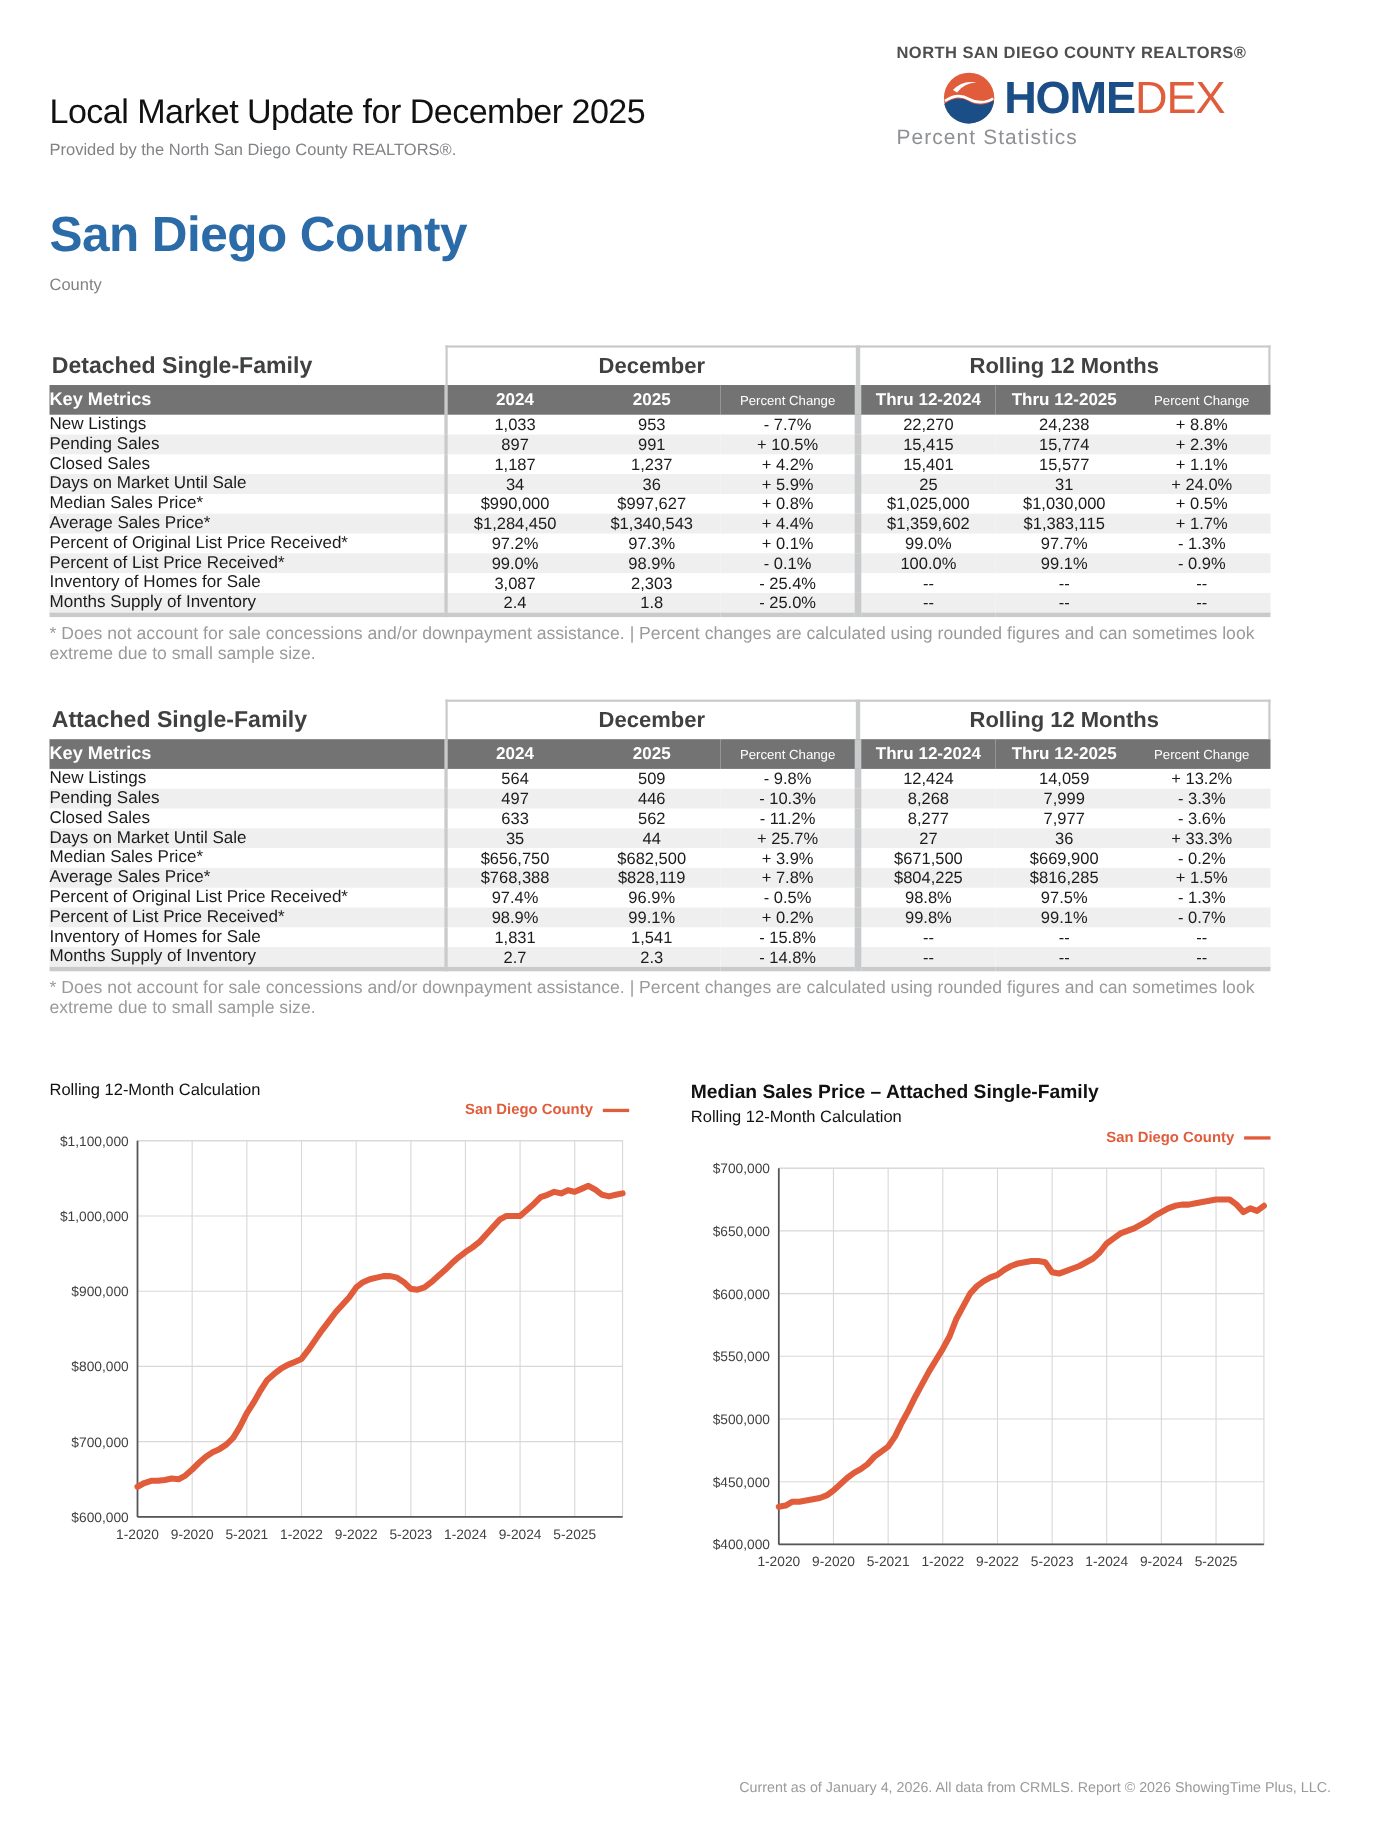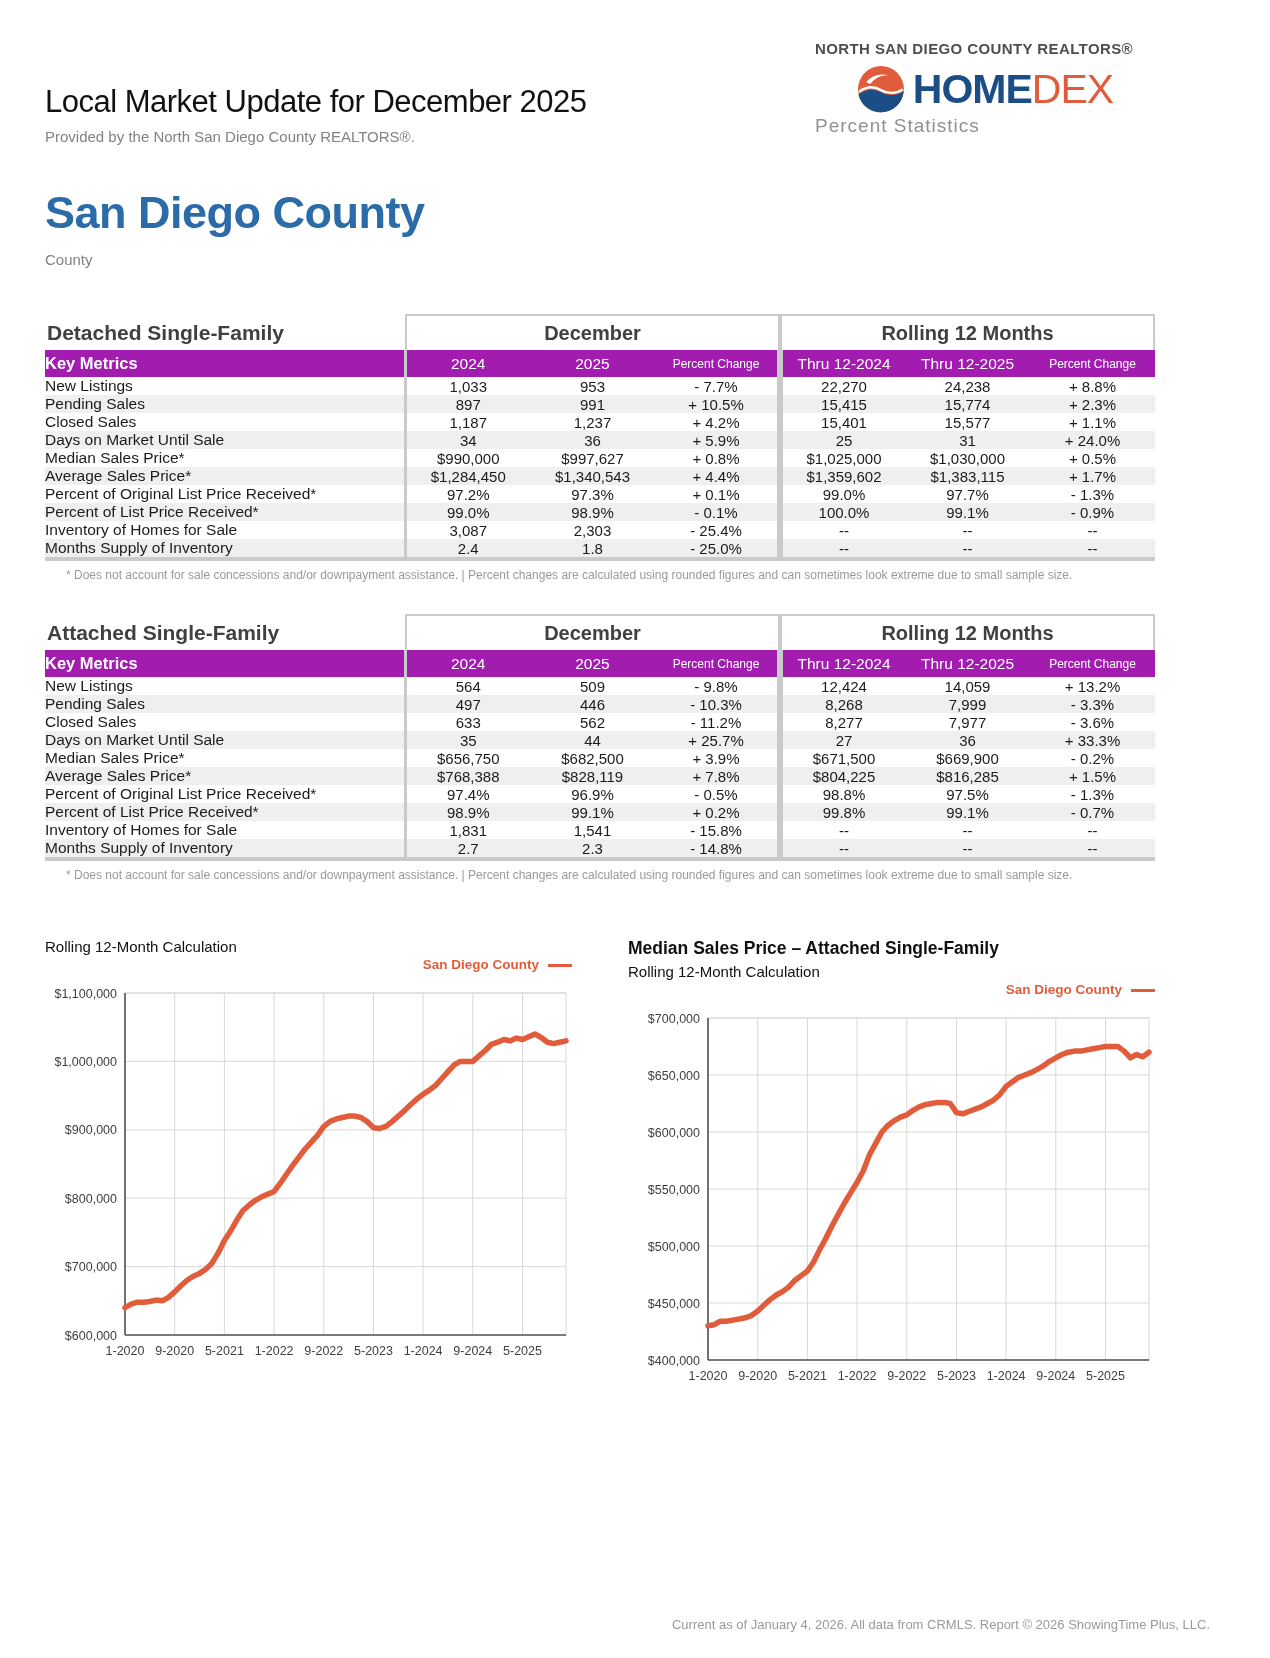--- a/index.html
+++ b/index.html
@@ -27,31 +27,31 @@
   
   .table-section{margin-top:46px;}
   .table-section + .table-section{margin-top:32px;}
   .tbl-tophead{display:flex;align-items:flex-end;}
   .tbl-title{width:360px;box-sizing:border-box;font-size:21px;font-weight:bold;color:#3f4041;padding:0 0 5px 2px;}
   .tbl-box{width:375px;box-sizing:border-box;border:2px solid #c9cacb;border-bottom:none;
            text-align:center;font-size:20px;font-weight:bold;color:#3f4041;padding:6px 0 5px;}
   table.metrics{border-collapse:collapse;width:1110px;table-layout:fixed;border-bottom:4px solid #c9cacb;}
   table.metrics col.c-name{width:360px;} table.metrics col.c-val{width:125px;}
   table.metrics th,table.metrics td{padding:0;margin:0;}
-  tr.bluehead th{background:#a21caf;color:#fff;height:27px;}
+  tr.bluehead th{background:#737373;color:#fff;height:27px;}
   th.h-metrics{text-align:left;font-size:16.5px;padding-left:10px;}
-  th.h-year{font-size:15.5px;font-weight:normal;text-align:center;}
+  th.h-year{font-size:15.5px;font-weight:bold;text-align:center;}
   th.h-pct{font-size:12px;font-weight:normal;text-align:center;}
   td.m-name{font-size:15.5px;text-align:left;padding:3px 4px 3px 10px;height:18px;}
   td.m-val{font-size:15px;text-align:center;padding:3px 2px;height:18px;}
   td.bold{font-weight:normal;}
   tbody tr:nth-child(even) td{background:#efefef;}
   .g1{border-left:3px solid #c9cacb;}
   .g2{border-left:6px solid #c9cacb;}
-  .footnote{font-size:12px;color:#9a9a9a;margin-top:7px;margin-left:21px;}
+  .footnote{font-size:16px;color:#9a9a9a;margin-top:7px;}
 
   
   .charts-row{display:flex;margin-top:56px;gap:56px;}
   .chart{width:527px;}
   .chart h3{font-size:17.5px;font-weight:bold;color:#111;margin:0 0 4px;}
   .chart .chart-sub{font-size:15px;color:#111;margin:0 0 2px;}
   .chart-legend{text-align:right;font-size:13.5px;font-weight:bold;color:#e15c3b;height:20px;margin-bottom:4px;}
   .legend-swatch{display:inline-block;width:24px;height:3px;background:#e15c3b;vertical-align:middle;margin-left:9px;}
   svg text{font-family:"Liberation Sans",sans-serif;}
 

